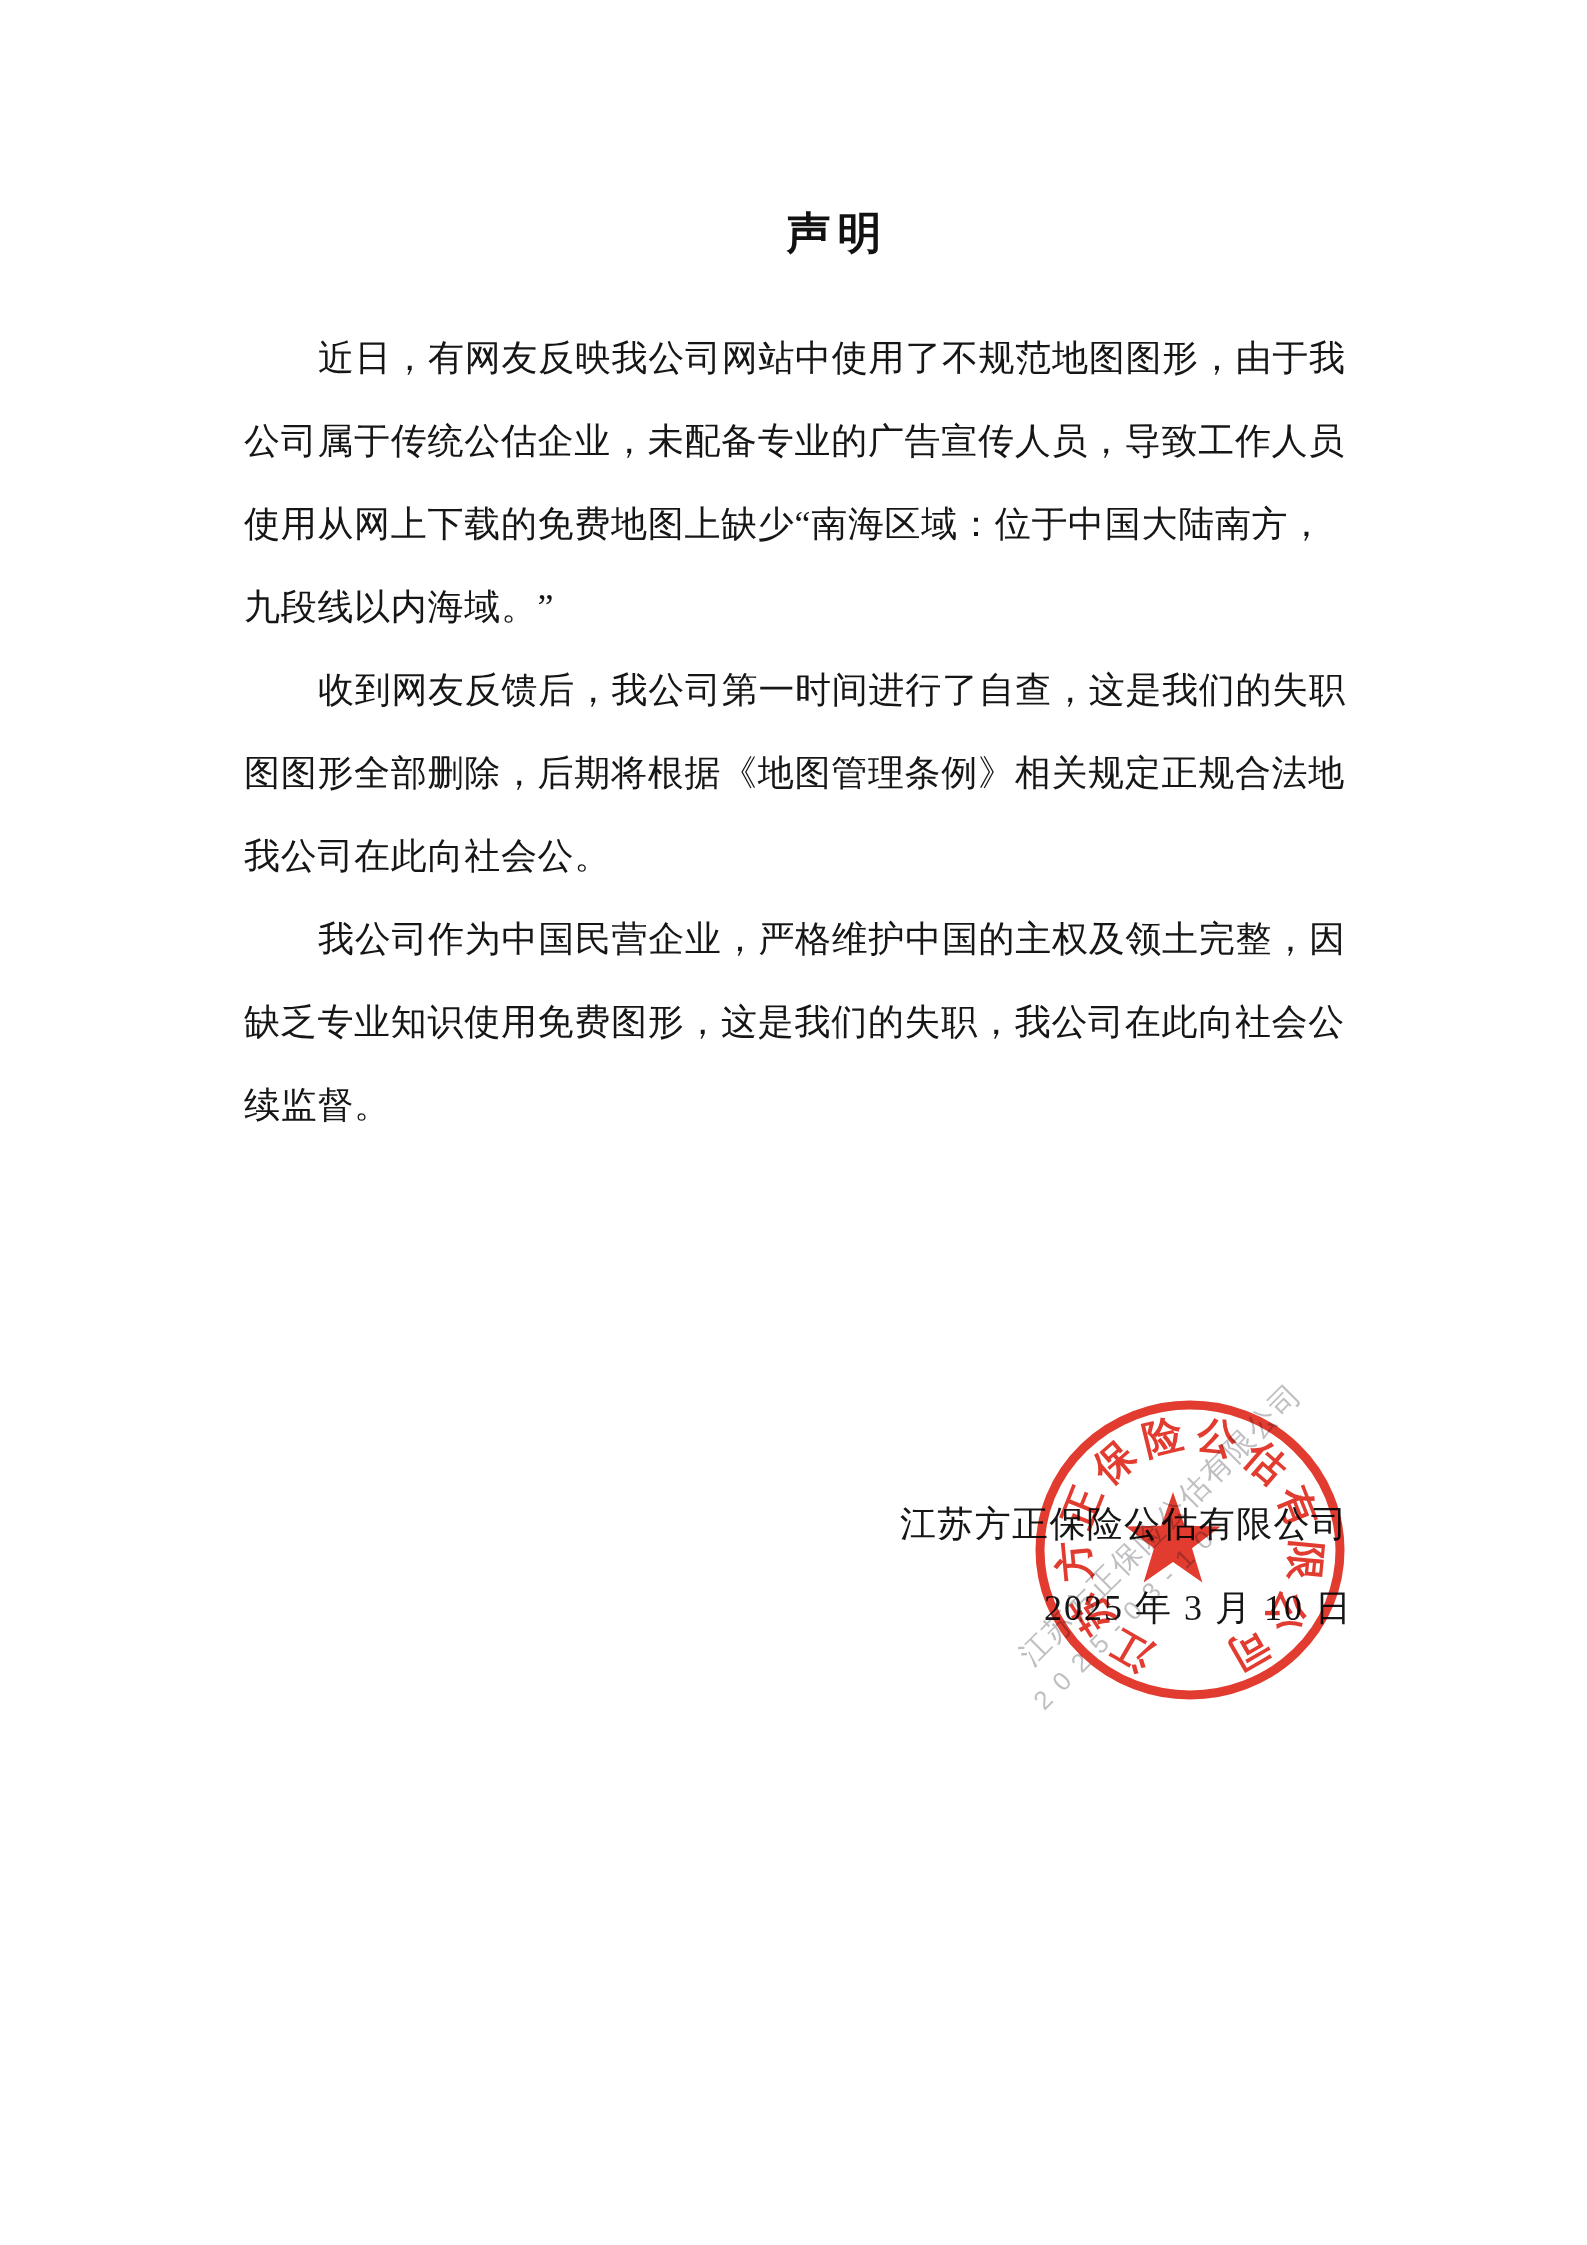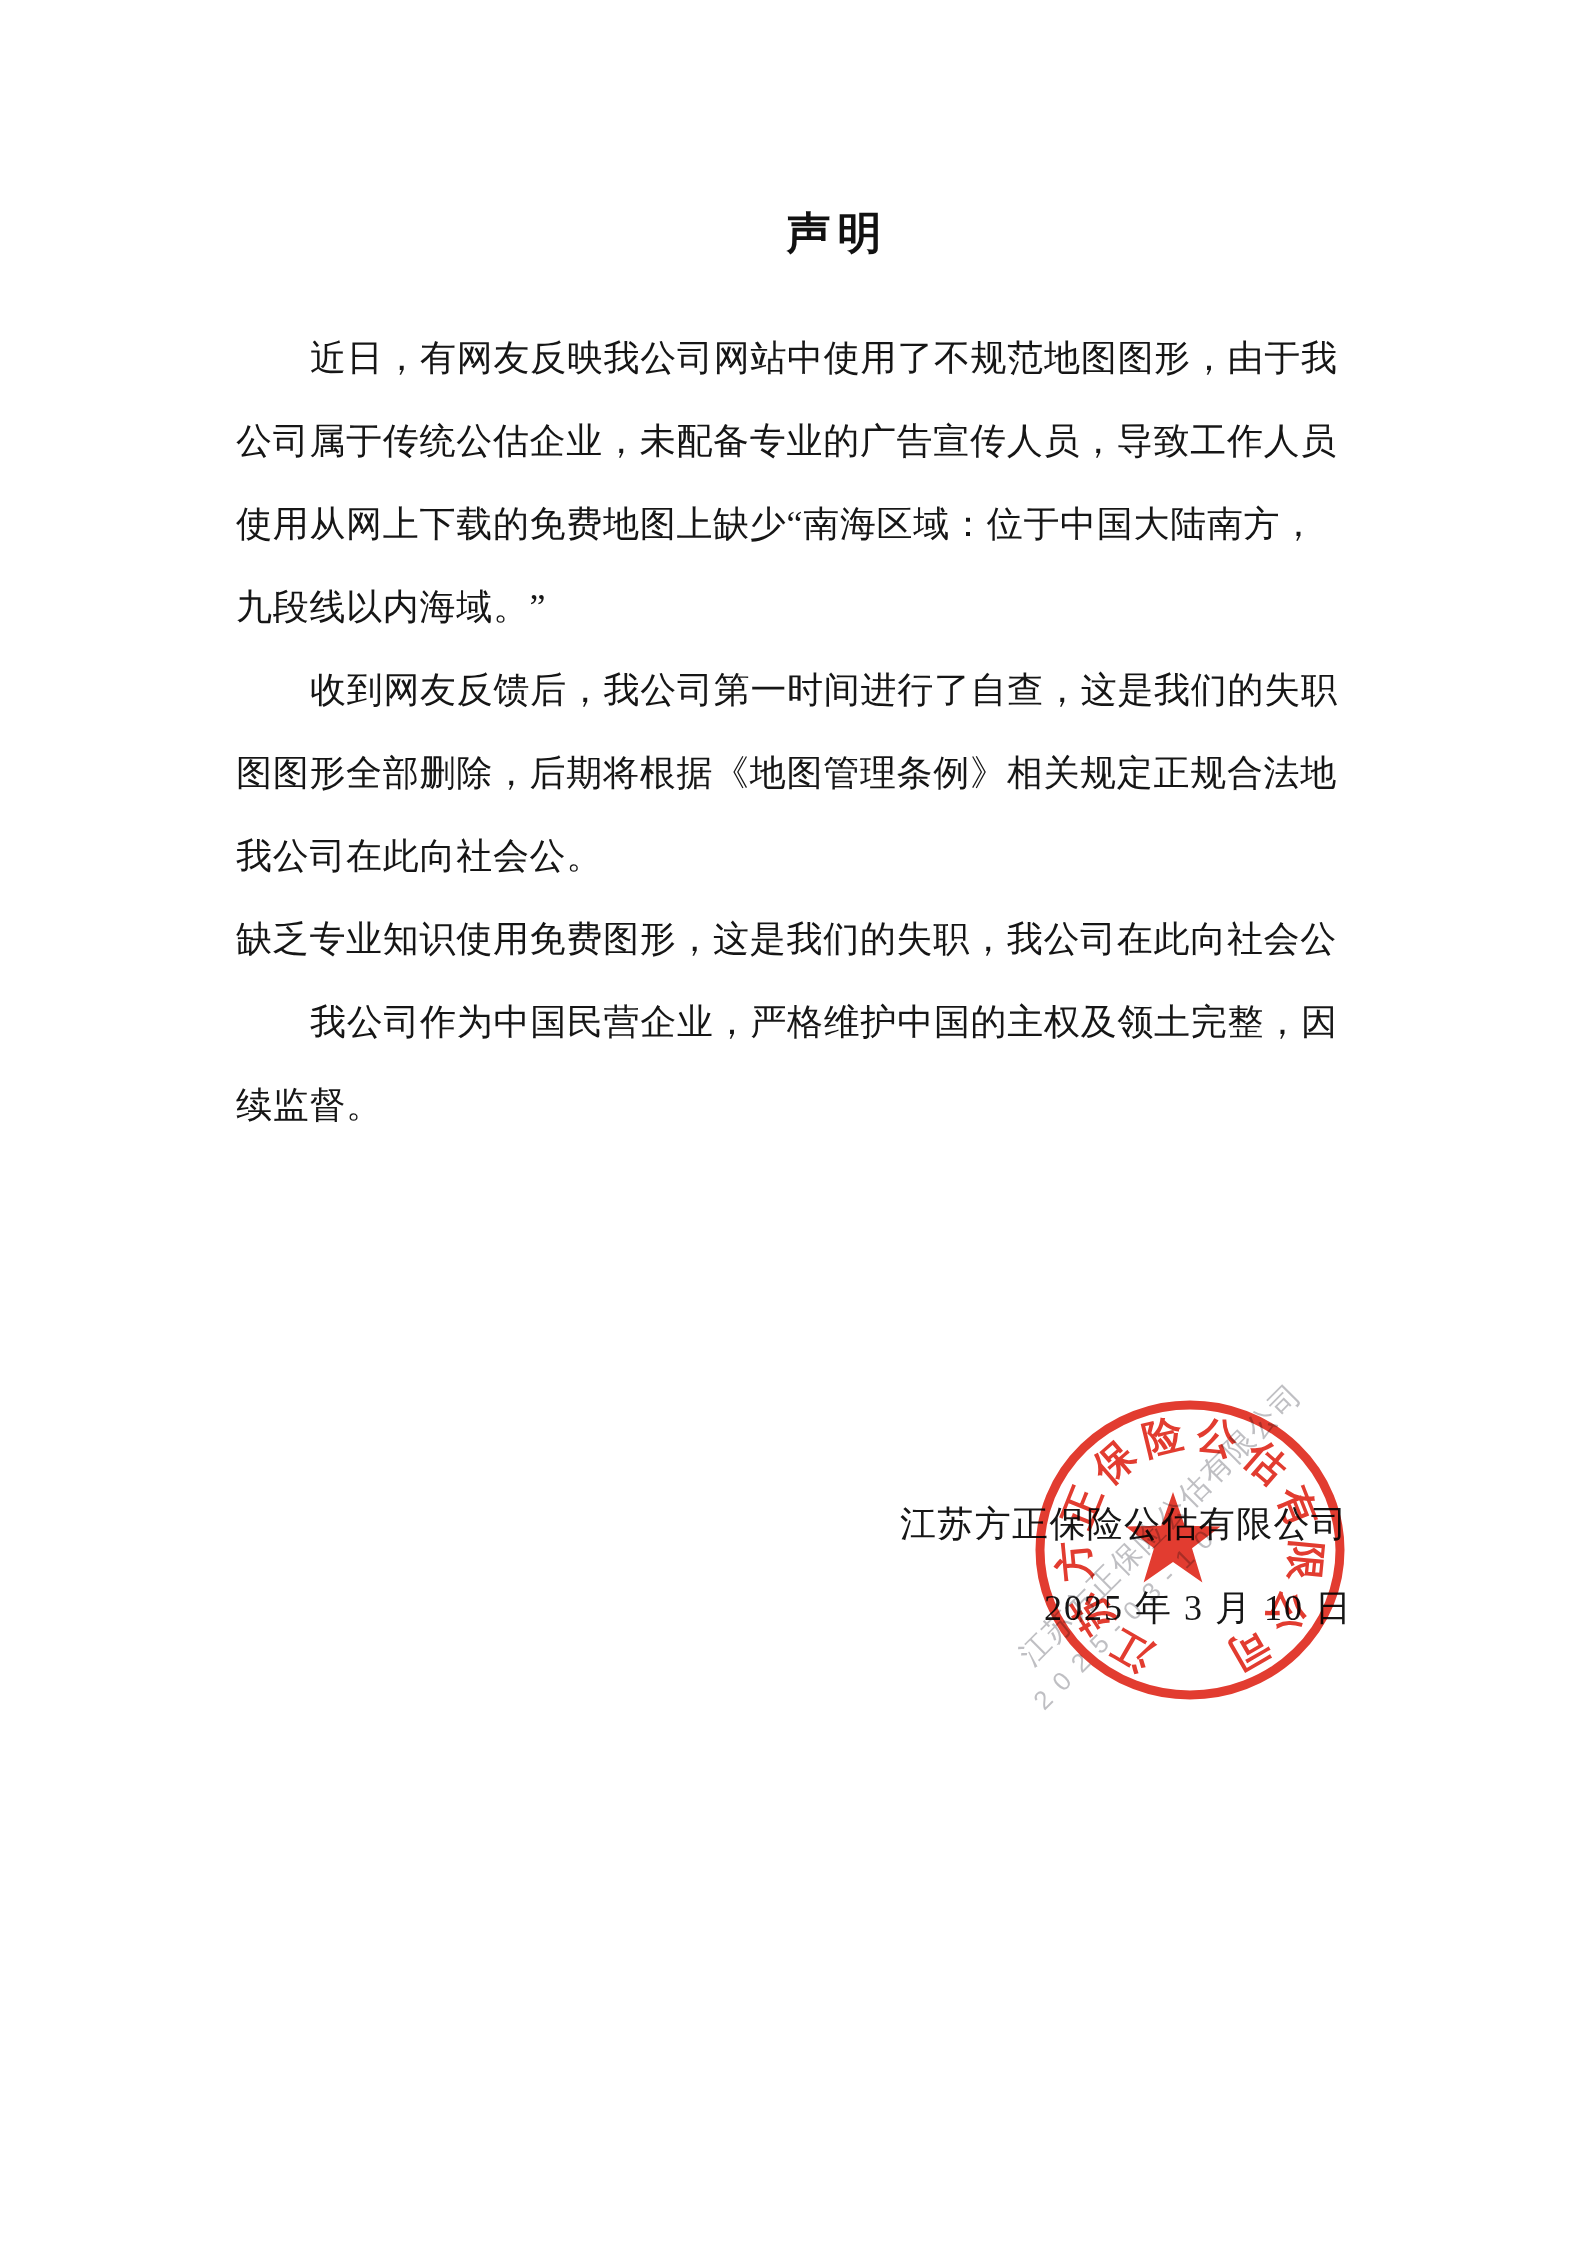--- a/index.html
+++ b/index.html
@@ -17,21 +17,21 @@
     line-height:70px;
     text-align:center;
     font-size:44px;
     font-weight:700;
     letter-spacing:7px;
     color:#111;
     padding-left:44px;
   }
   #body-text{
     position:absolute;
-    left:236px;top:317px;
+    left:244px;top:317px;
     width:1110px;
   }
   .line{
     height:83px;
     line-height:83px;
     font-size:36px;
     letter-spacing:0.7px;
     white-space:nowrap;
     color:#161616;
   }
@@ -89,22 +89,22 @@
   <div id="doc-title">声明</div>
 
   <div id="body-text">
     <div class="line indent">近日，有网友反映我公司网站中使用了不规范地图图形，由于我</div>
     <div class="line">公司属于传统公估企业，未配备专业的广告宣传人员，导致工作人员</div>
     <div class="line">使用从网上下载的免费地图上缺少“南海区域：位于中国大陆南方，</div>
     <div class="line">九段线以内海域。”</div>
     <div class="line indent">收到网友反馈后，我公司第一时间进行了自查，这是我们的失职</div>
     <div class="line">图图形全部删除，后期将根据《地图管理条例》相关规定正规合法地</div>
     <div class="line">我公司在此向社会公。</div>
+    <div class="line indent">我公司作为中国民营企业，严格维护中国的主权及领土完整，因</div>
     <div class="line">缺乏专业知识使用免费图形，这是我们的失职，我公司在此向社会公</div>
-    <div class="line indent">我公司作为中国民营企业，严格维护中国的主权及领土完整，因</div>
     <div class="line">续监督。</div>
   </div>
 
   <div class="watermark" id="wm-company" style="color: rgb(181, 181, 185);">江苏方正保险公估有限公司</div>
   <div class="watermark" id="wm-date" style="color: rgb(181, 181, 185);">2025-03-10</div>
 
   <div id="sig-company">江苏方正保险公估有限公司</div>
   <div id="sig-date">2025 年 3 月 10 日</div>
 
   <svg id="seal" viewBox="0 0 330 320" xmlns="http://www.w3.org/2000/svg">

